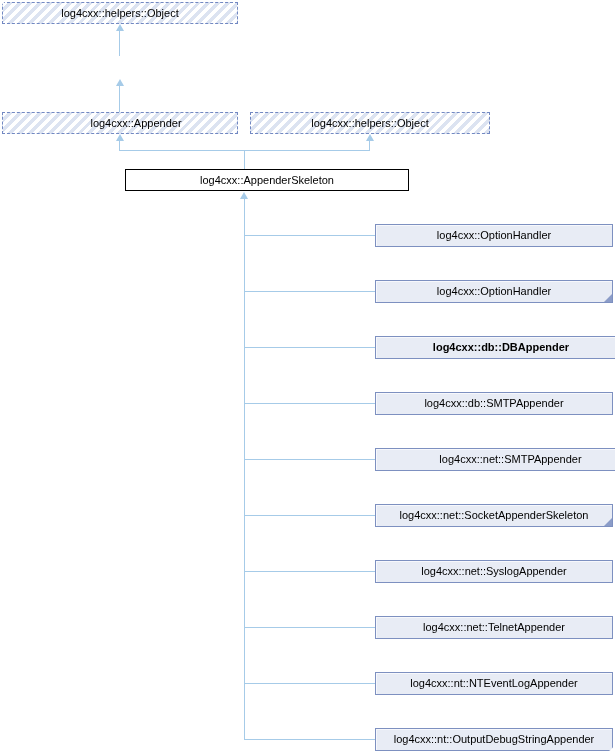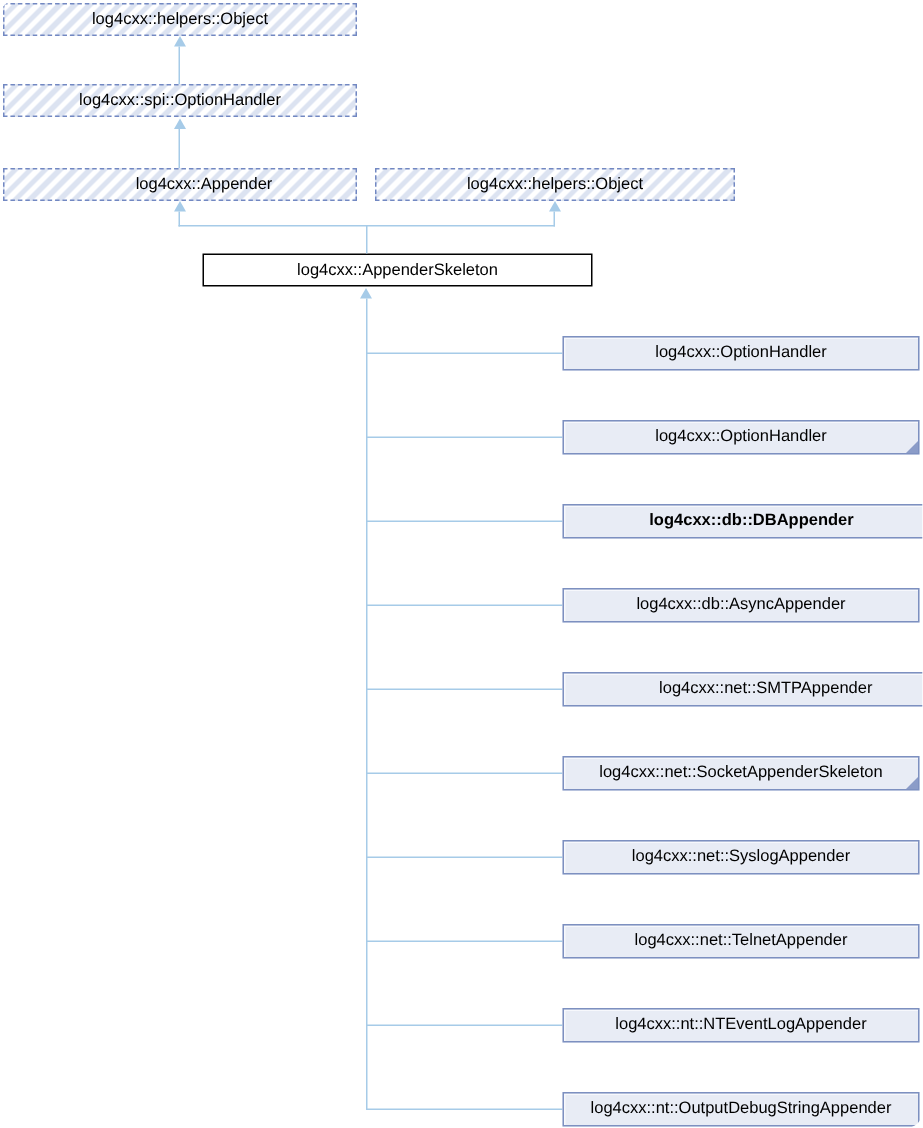--- a/index.html
+++ b/index.html
@@ -36,33 +36,30 @@
 </style>
 </head>
 <body>
 
 <div class="canvas">
 
   <div class="node hatched" style="left:2px; top:2px; width:236px;">
     <span>log4cxx::helpers::Object</span>
   </div>
 
-  <div class="node hatched" style="left:2px; top:56px; width:236px;">
-    <span>log4cxx::spi::OptionHandler</span>
-  </div>
 
   <div class="node hatched" style="left:2px; top:112px; width:236px;padding-left:32px;">
     <span>log4cxx::Appender</span>
   </div>
 
   <div class="node hatched" style="left:250px; top:112px; width:240px;">
     <span>log4cxx::helpers::Object</span>
   </div>
 
-  <div class="node main-node" style="left:135px; top:169px; width:260px;">
+  <div class="node main-node" style="left:125px; top:169px; width:284px;">
     <span>log4cxx::AppenderSkeleton</span>
   </div>
 
   <div class="arrow-up" style="left:116px; top:24px;"></div>
   <div class="edge" style="left:119px; top:31px; width:1px; height:25px;"></div>
 
   <div class="arrow-up" style="left:116px; top:79px;"></div>
   <div class="edge" style="left:119px; top:86px; width:1px; height:26px;"></div>
 
   <div class="arrow-up" style="left:116px; top:134px;"></div>
@@ -92,21 +89,21 @@
   <div class="node sub-node" style="left:375px; top:280px; width:238px;">
     <span>log4cxx::OptionHandler</span>
     <span class="fold"></span>
   </div>
 
   <div class="node sub-node" style="left:375px; top:336px; width:252px;font-weight:bold;">
     <span>log4cxx::db::DBAppender</span>
   </div>
 
   <div class="node sub-node" style="left:375px; top:392px; width:238px;">
-    <span>log4cxx::db::AsyncAppender</span>
+    <span>log4cxx::db::SMTPAppender</span>
   </div>
 
   <div class="node sub-node" style="left:375px; top:448px; width:271px;">
     <span>log4cxx::net::SMTPAppender</span>
   </div>
 
   <div class="node sub-node" style="left:375px; top:504px; width:238px;">
     <span>log4cxx::net::SocketAppenderSkeleton</span>
     <span class="fold"></span>
   </div>

